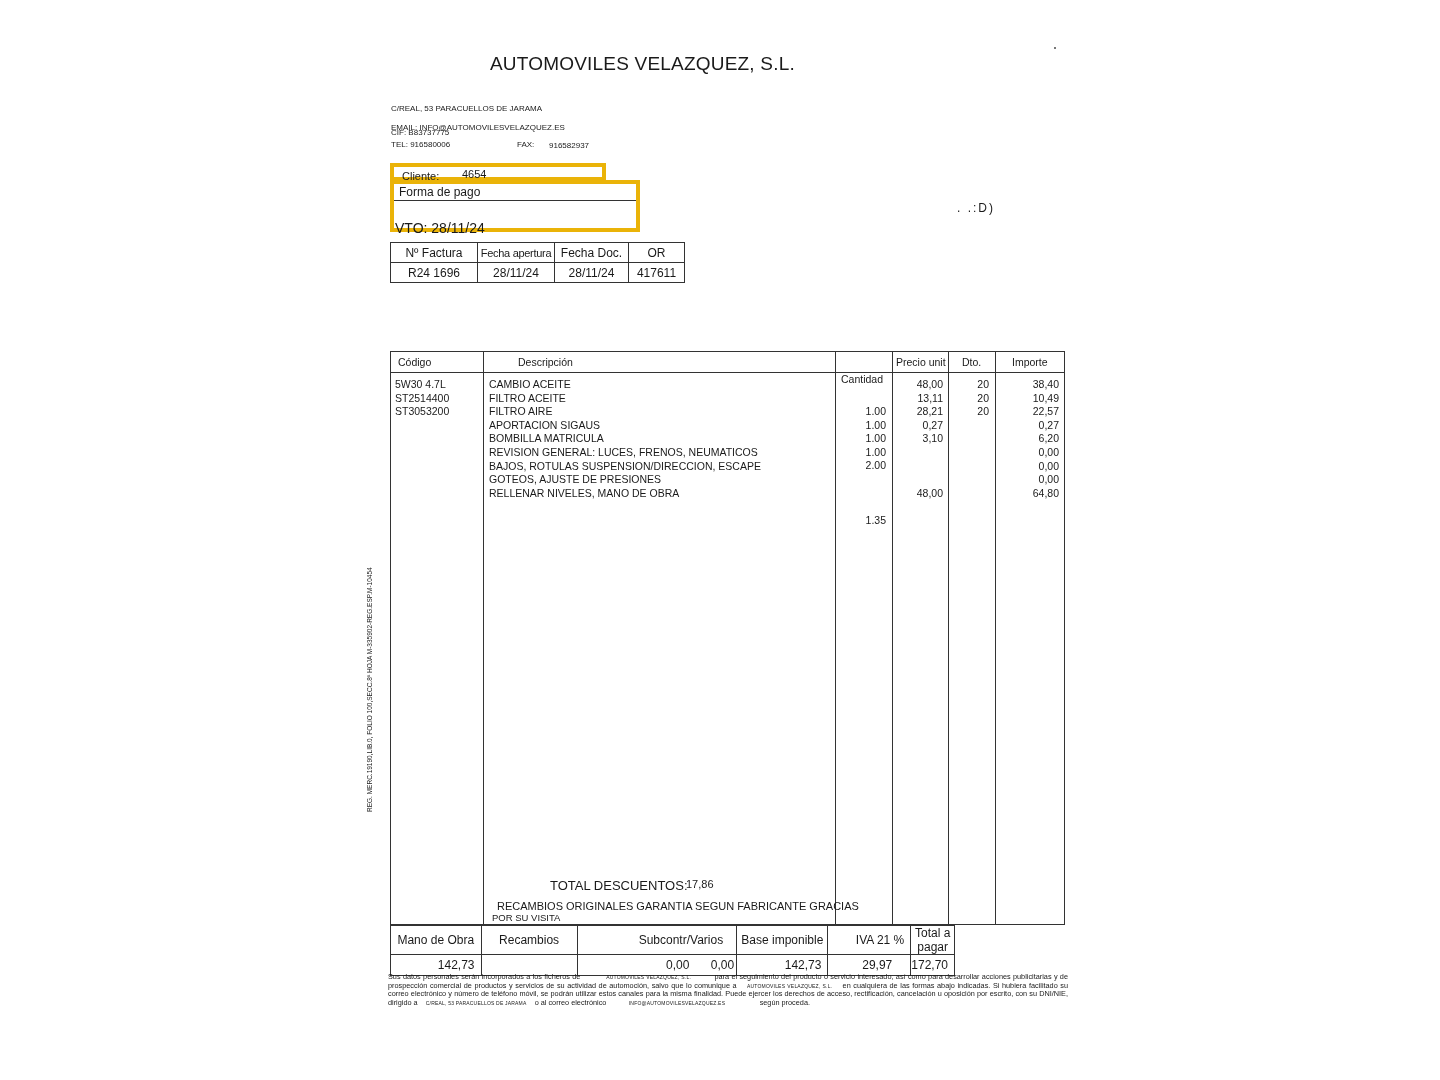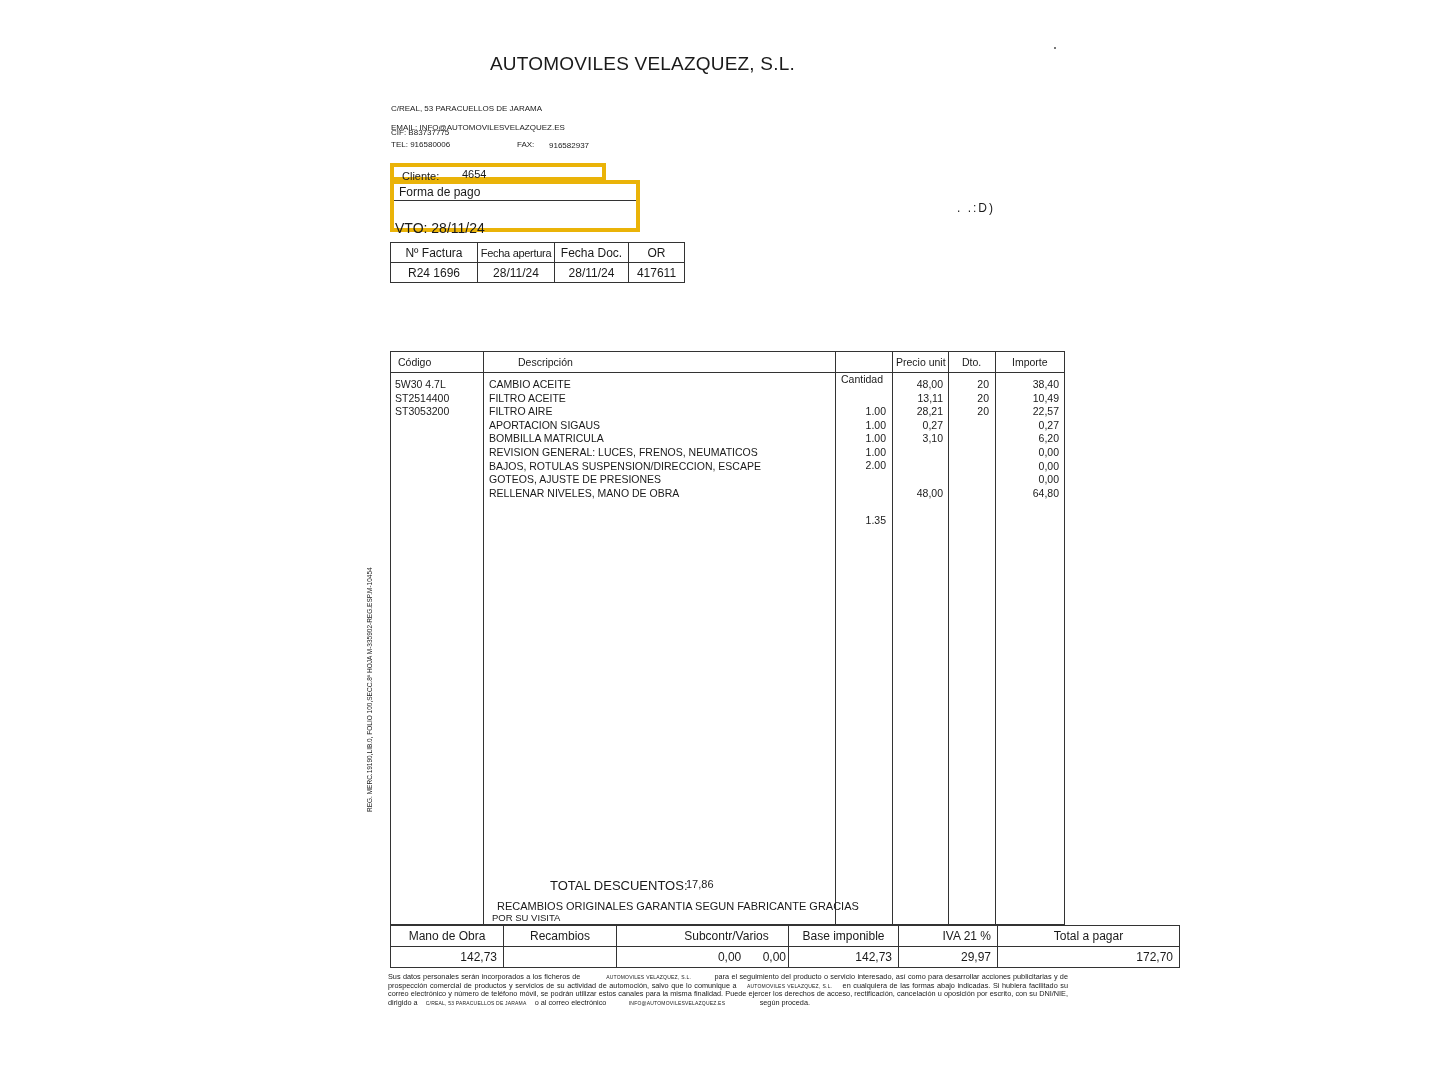--- a/index.html
+++ b/index.html
@@ -157,39 +157,39 @@
     <div>0,00</div>
     <div>64,80</div>
   </div>
 
   <span class="abs" style="left:159px; top:526px; font-size:13px;">TOTAL DESCUENTOS:</span>
   <span class="abs" style="left:295px; top:526px; font-size:11px;">17,86</span>
   <span class="abs" style="left:106px; top:548px; font-size:11px;">RECAMBIOS ORIGINALES   GARANTIA SEGUN FABRICANTE   GRACIAS</span>
   <span class="abs" style="left:101px; top:560px; font-size:9.5px;">POR SU VISITA</span>
 </div>
 
-<table class="abs totals" style="width:790px;">
+<table class="abs totals" style="width:565px;">
   <tbody>
       <tr>
     <td style="width:112px; text-align:center;">Mano de Obra</td>
     <td style="width:112px; text-align:center;">Recambios</td>
     <td style="width:123px; text-align:center;padding-left:48px;">Subcontr/Varios</td>
     <td style="width:109px; text-align:center;">Base imponible</td>
     <td style="width:92px; text-align:right; padding-right:6px;">IVA  21 %</td>
     <td style="text-align:center;">Total a pagar</td>
   </tr>
   <tr>
     <td style="text-align:right; padding-right:6px;">142,73</td>
     <td></td>
     <td style="text-align:right; padding-right:2px;">
       <span style="margin-right:18px;">0,00</span>
       <span>0,00</span>
     </td>
     <td style="text-align:right; padding-right:6px;">142,73</td>
-    <td style="text-align:right; padding-right:6px;">29,97</td>
+    <td style="text-align:right; padding-right:18px;">29,97</td>
     <td style="text-align:right; padding-right:6px;">172,70</td>
   </tr>
 </tbody>
   </table>
 
 <div class="abs legal">
   <span>Sus datos personales  serán incorporados  a  los ficheros de</span>
   &nbsp;&nbsp;&nbsp;&nbsp;&nbsp;&nbsp;&nbsp;&nbsp;&nbsp;&nbsp;<span class="tiny">AUTOMOVILES VELAZQUEZ, S.L.</span>&nbsp;&nbsp;&nbsp;&nbsp;&nbsp;&nbsp;&nbsp;&nbsp;&nbsp;
   <span>para el seguimiento del producto o servicio interesado, así  como  para  desarrollar  acciones publicitarias  y  de prospección  comercial  de  productos y  servicios  de  su  actividad  de  automoción,  salvo que lo comunique a</span>
   &nbsp;&nbsp;&nbsp;<span class="tiny">AUTOMOVILES VELAZQUEZ, S.L.</span>&nbsp;&nbsp;&nbsp;

